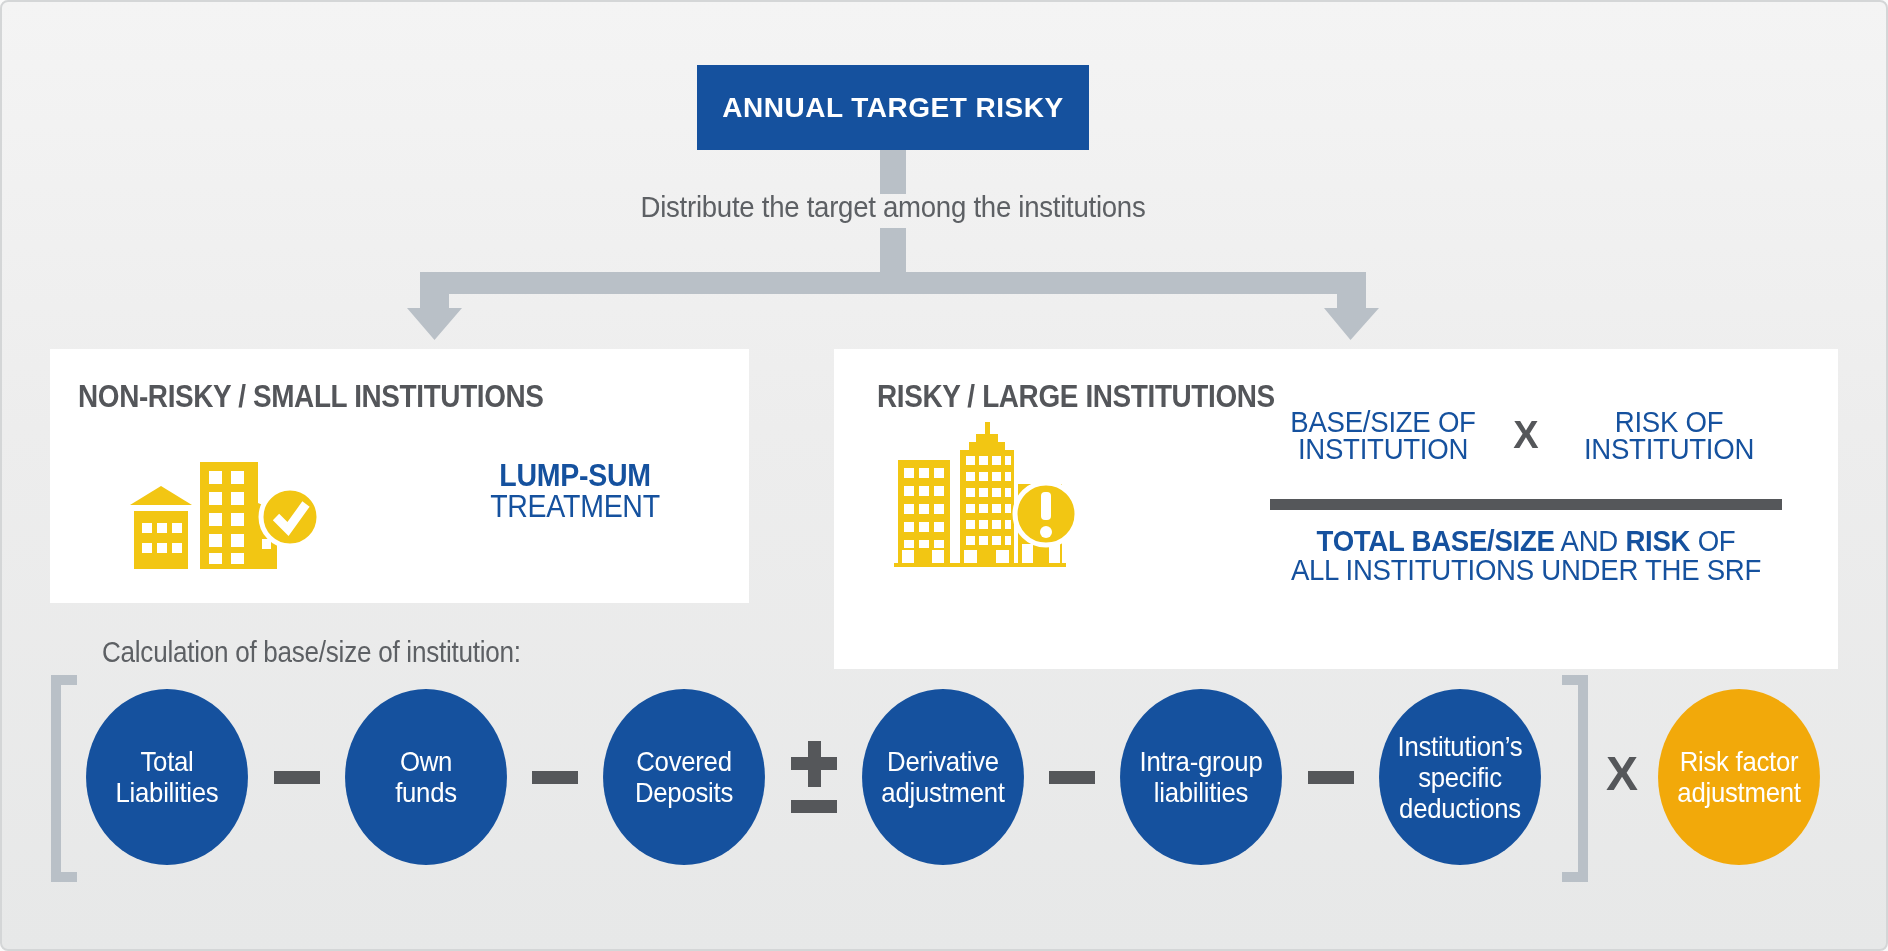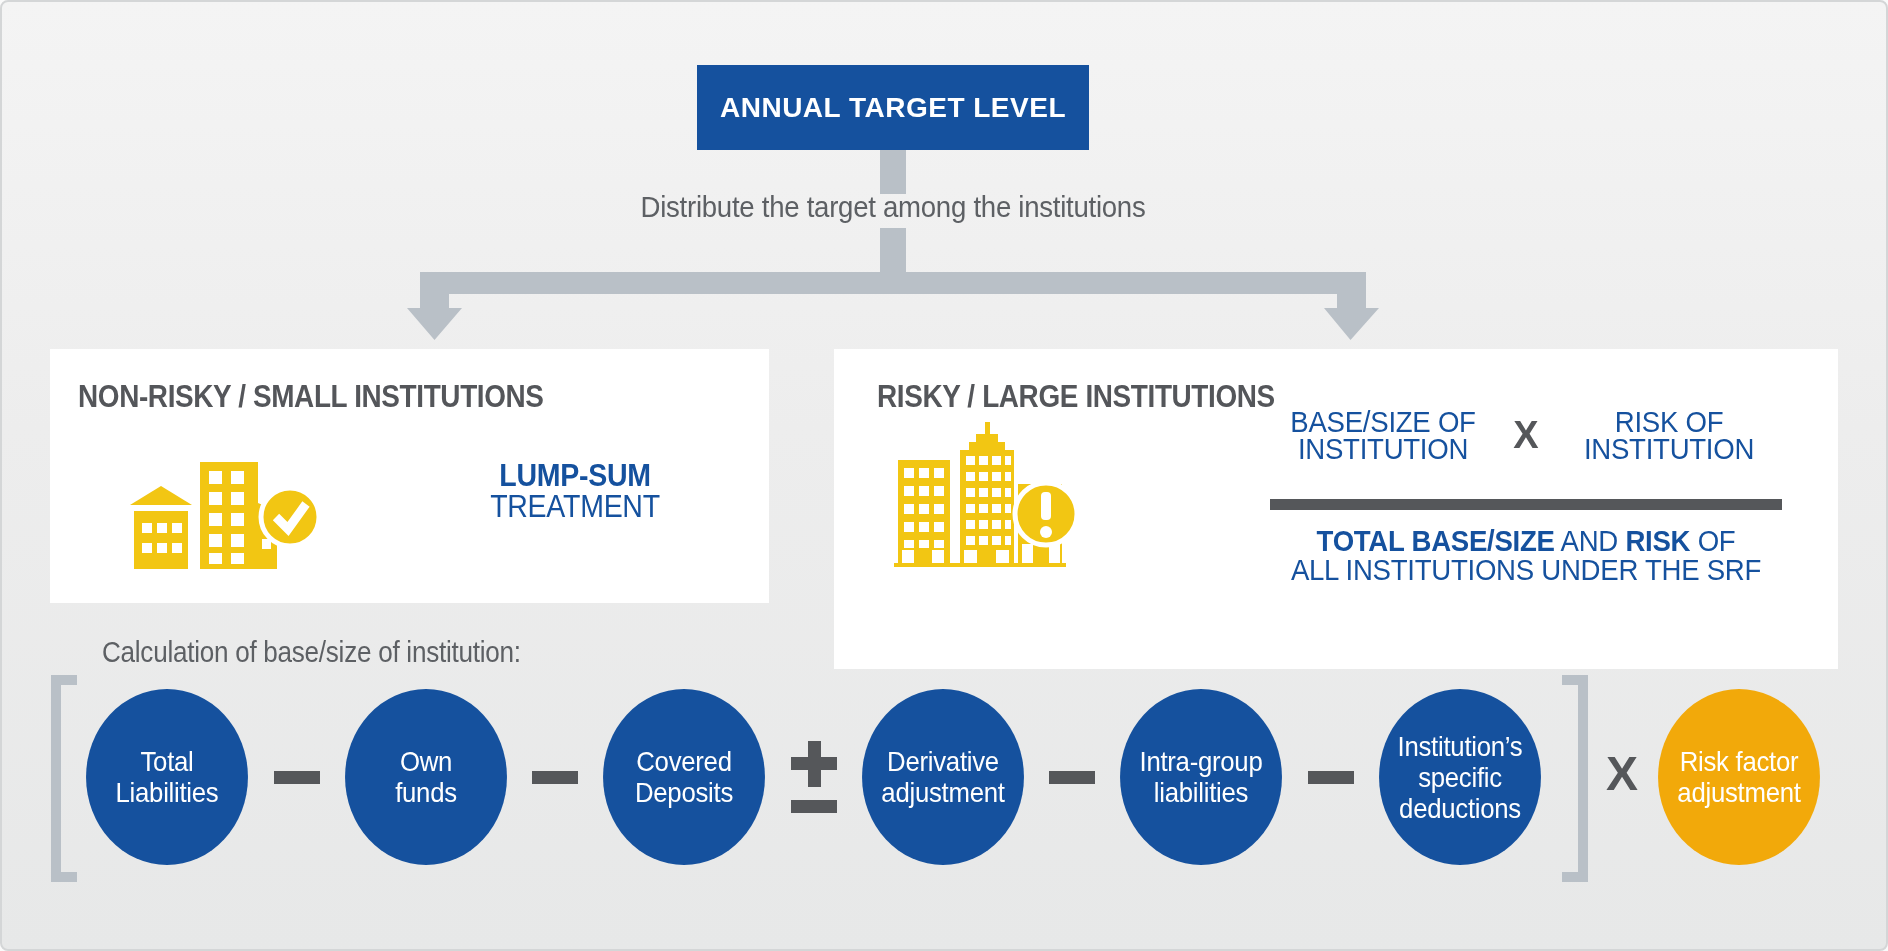--- a/index.html
+++ b/index.html
@@ -20,21 +20,21 @@
   }
 
   
   .distribute-label{
     left:550px;top:188px;width:682px;text-align:center;
     color:#5d6064;font-size:30px;letter-spacing:-0.3px;
   }
 
   
   .panel{background:#ffffff;}
-  .panel-left{left:48px;top:347px;width:699px;height:254px;padding-left:20px;}
+  .panel-left{left:48px;top:347px;width:699px;height:254px;}
   .panel-right{left:832px;top:347px;width:1004px;height:320px;}
   .panel-heading{
     position:absolute;top:30px;color:#54565a;font-weight:bold;font-size:31px;
     letter-spacing:-0.4px;white-space:nowrap;
   }
 
   .lump-block{
     left:448px;top:458px;width:250px;text-align:center;color:#15519E;
     font-size:31px;line-height:31px;letter-spacing:-0.3px;
   }
@@ -73,21 +73,21 @@
   .big-x{left:1594px;top:744px;width:52px;text-align:center;color:#55575a;font-weight:bold;font-size:48px;}
 
   svg{display:block;}
 </style>
 </head>
 <body>
 
 <div id="canvas">
 
   <div class="abs title-box">
-    <span>ANNUAL TARGET LEVEL</span>
+    <span>ANNUAL TARGET RISKY</span>
   </div>
 
   <svg class="abs" style="left:400px;top:148px;" width="980" height="192" viewBox="0 0 980 192">
     <g fill="#b9c0c7">
       <rect x="478" y="0" width="26" height="44"></rect>
       <rect x="478" y="78" width="26" height="48"></rect>
       <rect x="18" y="122" width="946" height="22"></rect>
       <path d="M18,144 L47,144 L47,158 L60,158 L32.5,190 L5,158 L18,158 Z"></path>
       <path d="M935,144 L964,144 L964,158 L977,158 L948.5,190 L922,158 L935,158 Z"></path>
     </g>

